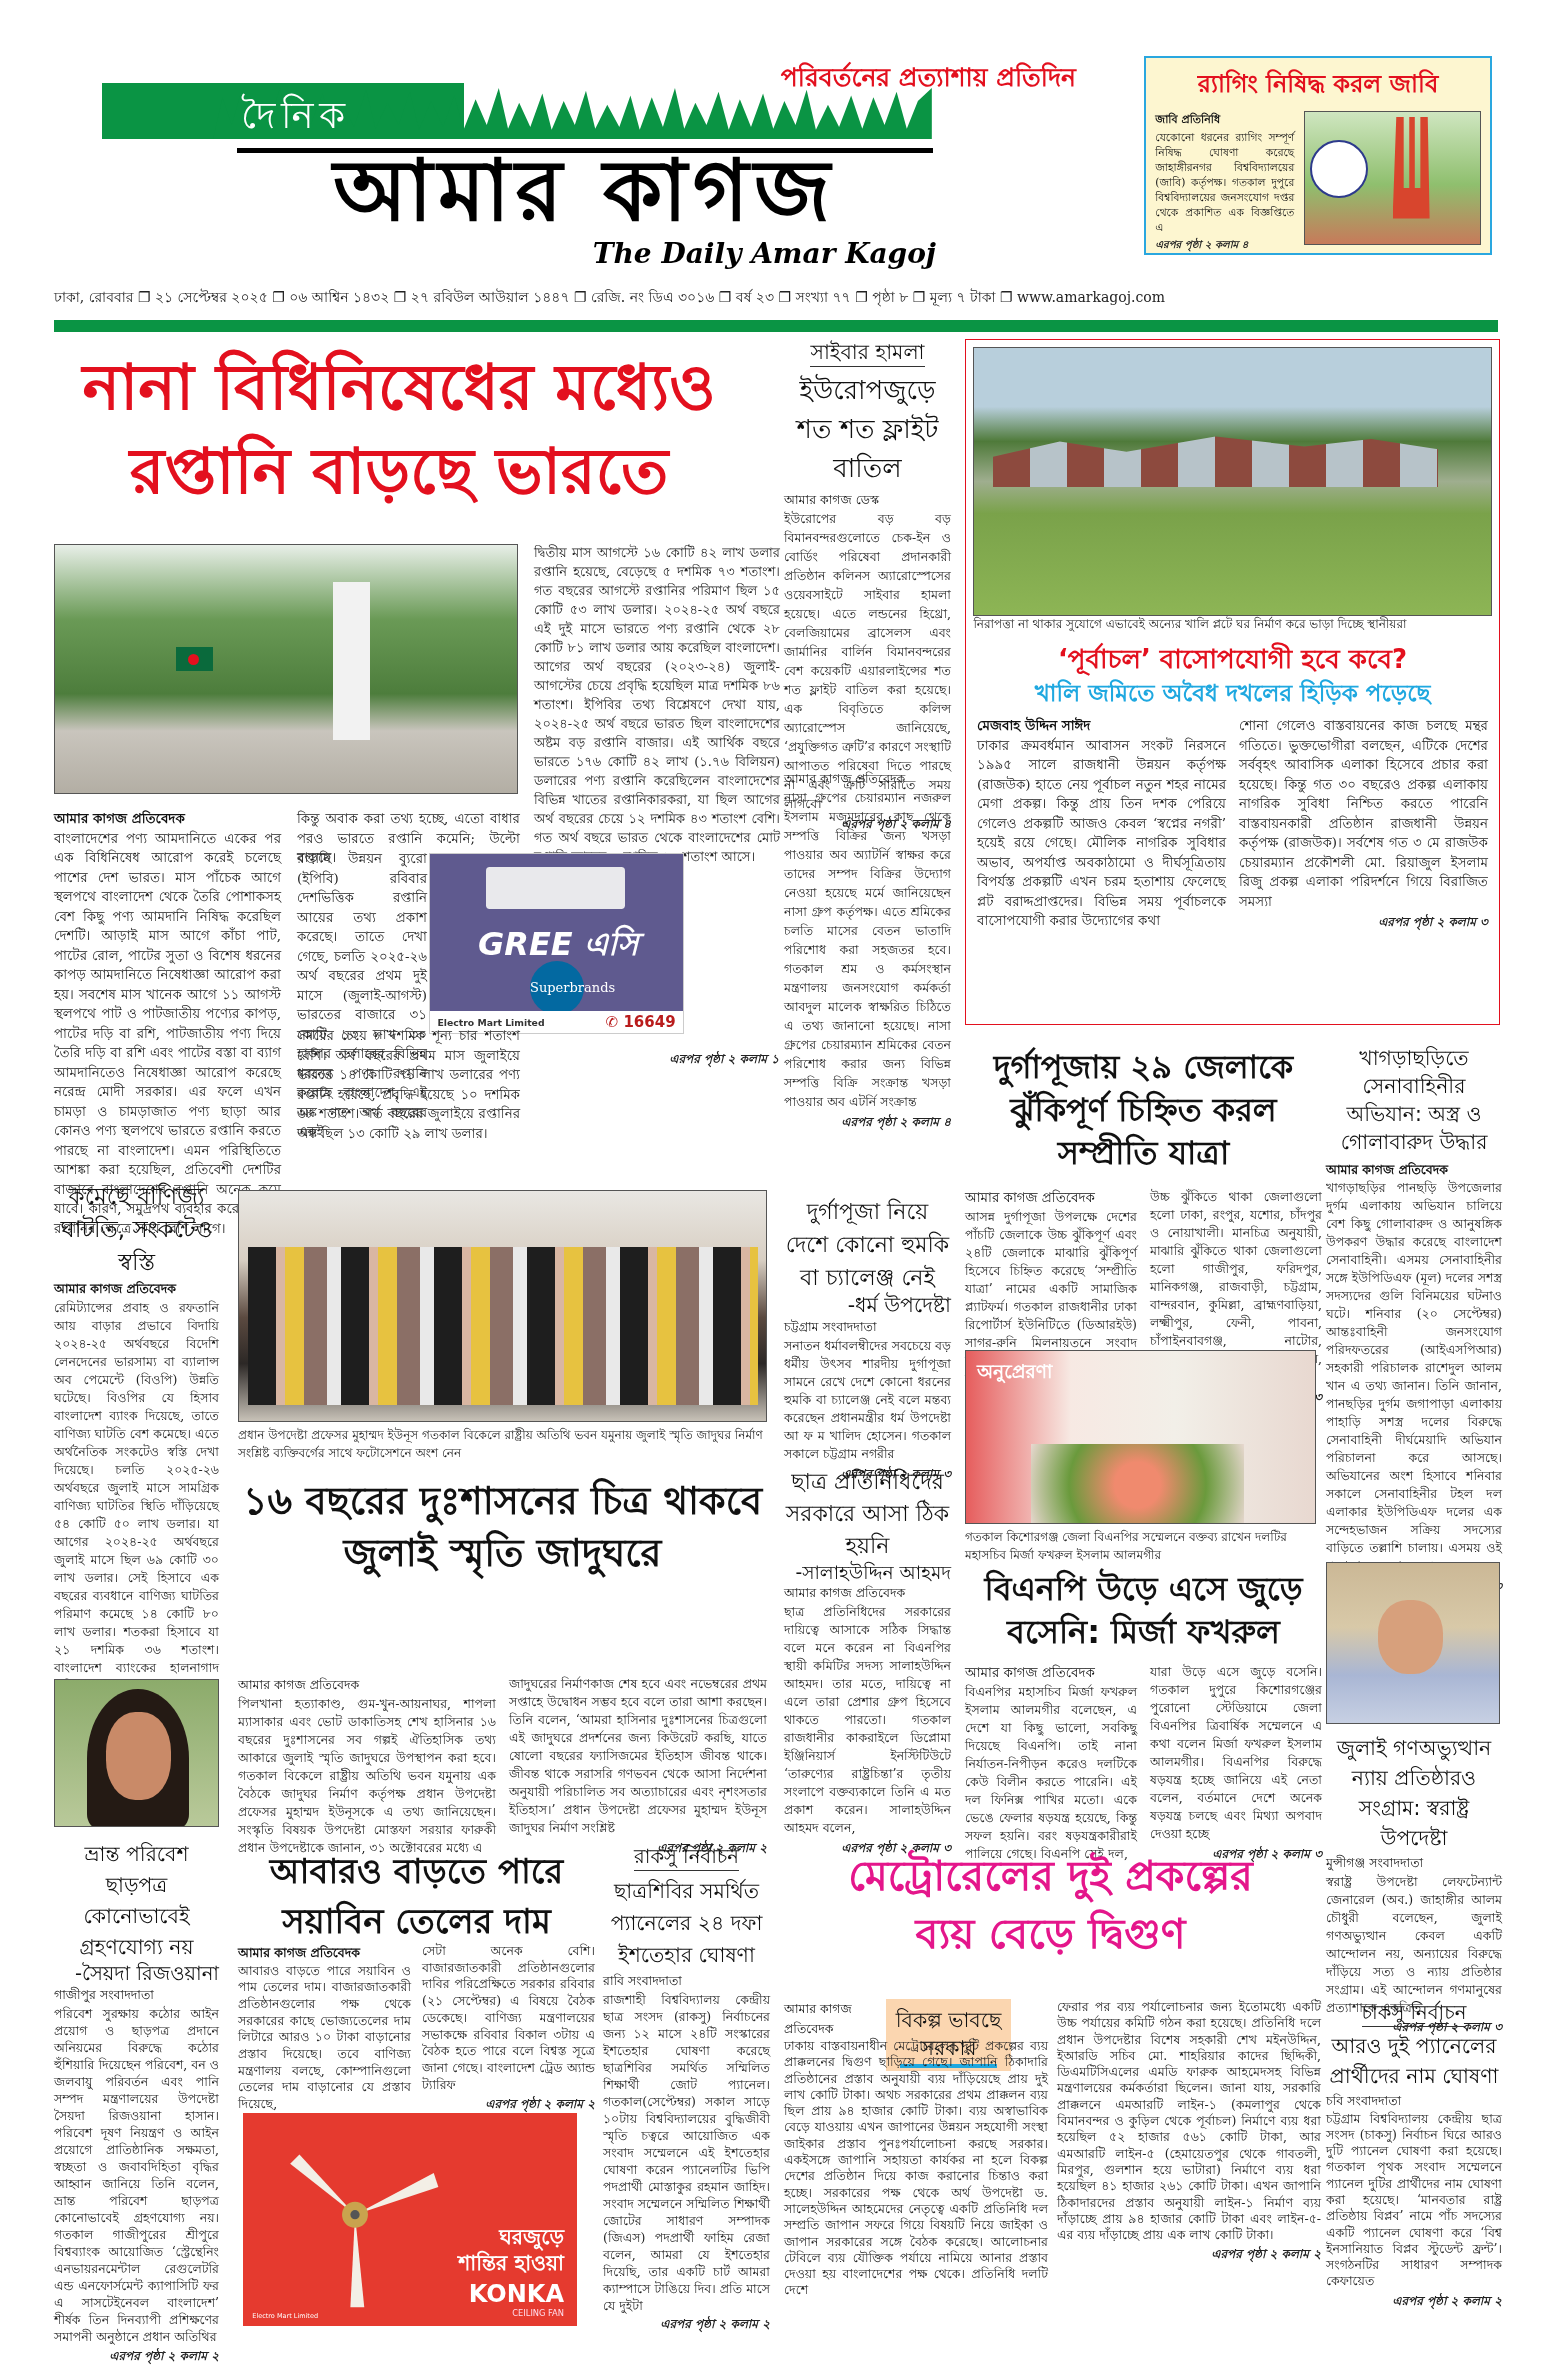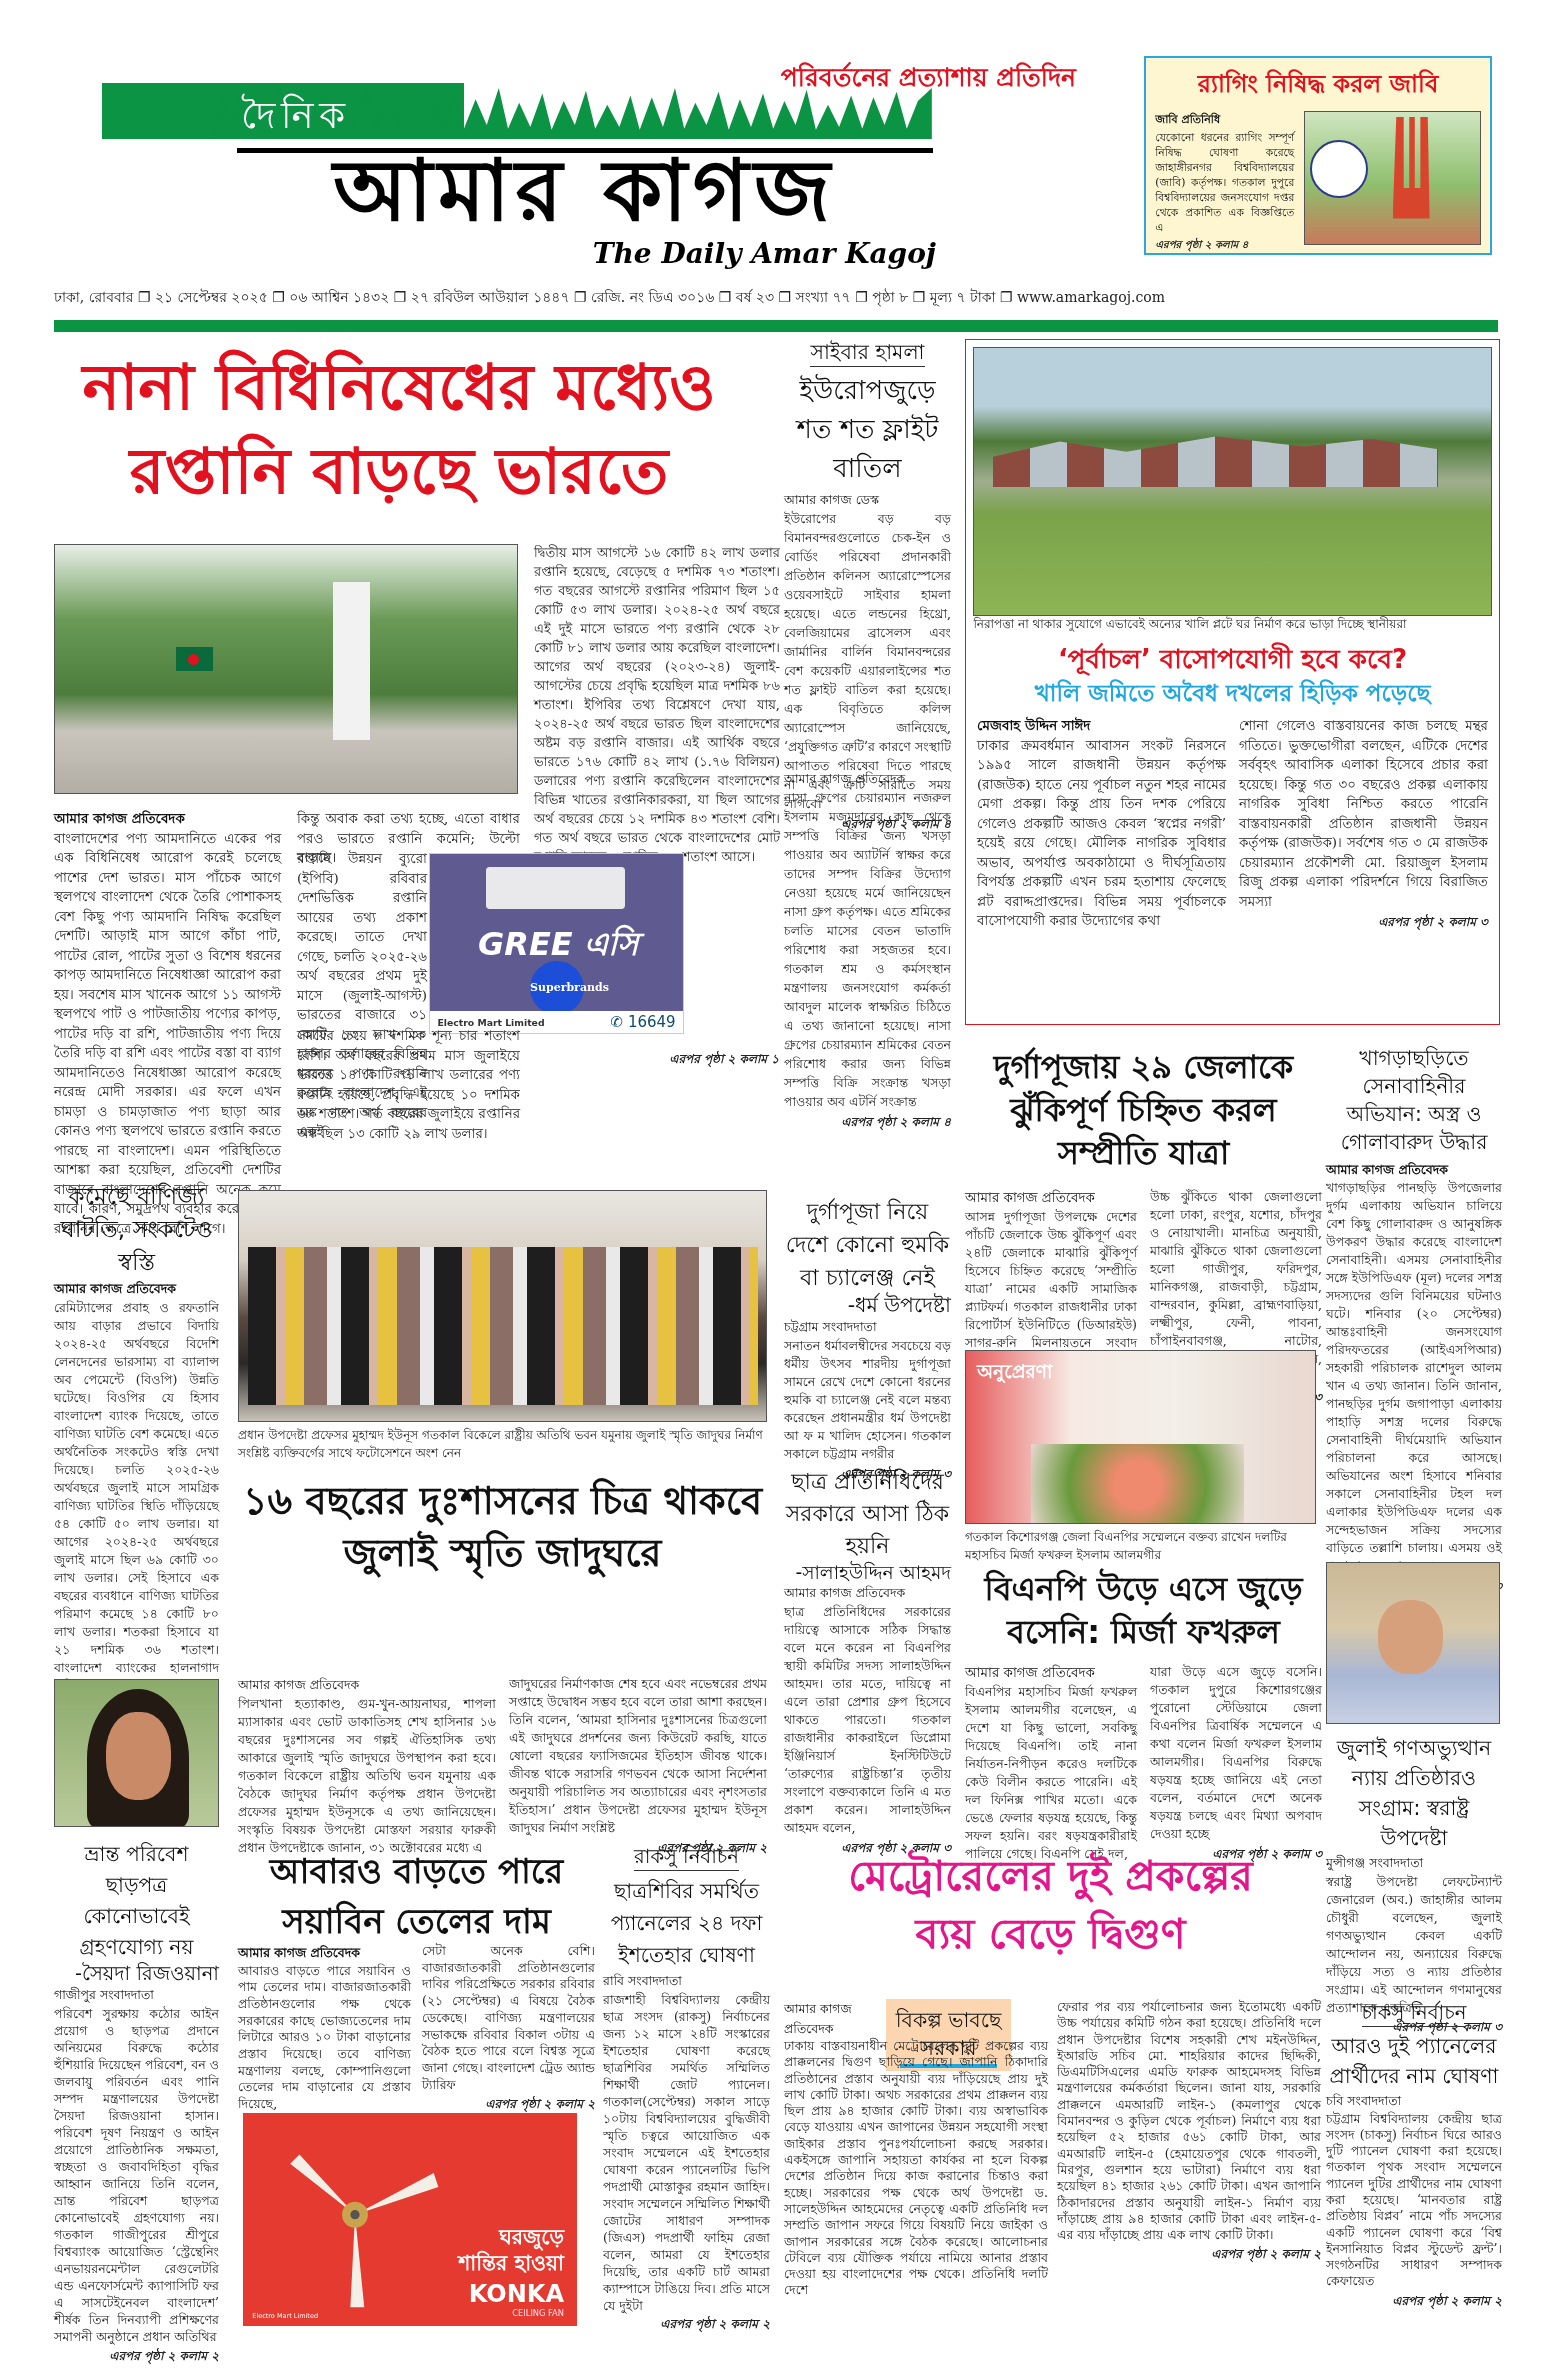--- a/index.html
+++ b/index.html
@@ -64,24 +64,24 @@
 </div>
 <div class="abs txt" style="left:297px;top:809px;width:223px">কিন্তু অবাক করা তথ্য হচ্ছে, এতো বাধার পরও ভারতে রপ্তানি কমেনি; উল্টো বাড়ছে।</div>
 <div class="abs txt" style="left:297px;top:849px;width:130px">রপ্তানি উন্নয়ন ব্যুরো (ইপিবি) রবিবার দেশভিত্তিক রপ্তানি আয়ের তথ্য প্রকাশ করেছে। তাতে দেখা গেছে, চলতি ২০২৫-২৬ অর্থ বছরের প্রথম দুই মাসে (জুলাই-আগস্ট) ভারতের বাজারে ৩১ কোটি ১৩ লাখ ৩০ হাজার ডলারের বিভিন্ন ধরনের পণ্য রপ্তানি করেছে বাংলাদেশ, এই অঙ্ক গত অর্থ বছরের একই</div>
 
 <div class="abs" style="left:429px;top:853px;width:255px;height:181px;background:#5f5a8f;border:0.9px solid #ccc">
   <div style="position:absolute;left:56px;top:13px;width:139px;height:42px;background:#e9e9ec;border-radius:3.7px"></div>
   <div style="position:absolute;left:16.7px;top:65px;width:223px;text-align:center;color:#fff;font-family:'DejaVu Sans',sans-serif;font-weight:bold;font-style:italic;font-size:32px">
     <span>GREE</span>
     <span>এসি</span>
   </div>
-  <div style="position:absolute;left:100px;top:107px;width:54px;height:54px;border-radius:50%;background:#1d4ed8;color:#fff;font-size:11px;font-weight:bold;text-align:center;line-height:54px">Superbrands</div>
+  <div style="position:absolute;left:100px;top:107px;width:54px;height:54px;border-radius:50%;background:#0369a1;color:#fff;font-size:13px;font-weight:normal;text-align:center;line-height:54px">Superbrands</div>
   <div style="position:absolute;left:0;bottom:0;width:100%;height:22px;background:#fff;display:flex;justify-content:space-between;align-items:center;padding:0 7.4px">
     <span style="font-family:'DejaVu Sans',sans-serif;font-size:9.3px;font-weight:bold;color:#333">Electro Mart Limited</span>
-    <span style="font-family:'DejaVu Sans',sans-serif;font-size:15px;font-weight:normal;color:#0c4a6e"><span>✆ </span><span>16649</span></span>
+    <span style="font-family:'DejaVu Sans',sans-serif;font-size:15px;font-weight:bold;color:#b91c1c"><span>✆ </span><span>16649</span></span>
   </div>
 </div>
 
 <div class="abs txt" style="left:297px;top:1026px;width:223px">সময়ের চেয়ে ৮ দশমিক শূন্য চার শতাংশ বেশি। অর্থ বছরের প্রথম মাস জুলাইয়ে ভারতে ১৪ কোটি ৭১ লাখ ডলারের পণ্য রপ্তানি হয়েছে, প্রবৃদ্ধি হয়েছে ১০ দশমিক ৬৮ শতাংশ। গত বছরের জুলাইয়ে রপ্তানির অঙ্ক ছিল ১৩ কোটি ২৯ লাখ ডলার।</div>
 <div class="abs" style="left:533px;top:1048px;width:246px">
   <div class="cont">এরপর পৃষ্ঠা ২ কলাম ১</div>
 </div>
 
 <div class="abs" style="left:784px;top:341px;width:167px">
   <div class="hl" style="font-size:20.4px"><span class="sub-u">সাইবার হামলা</span></div>

